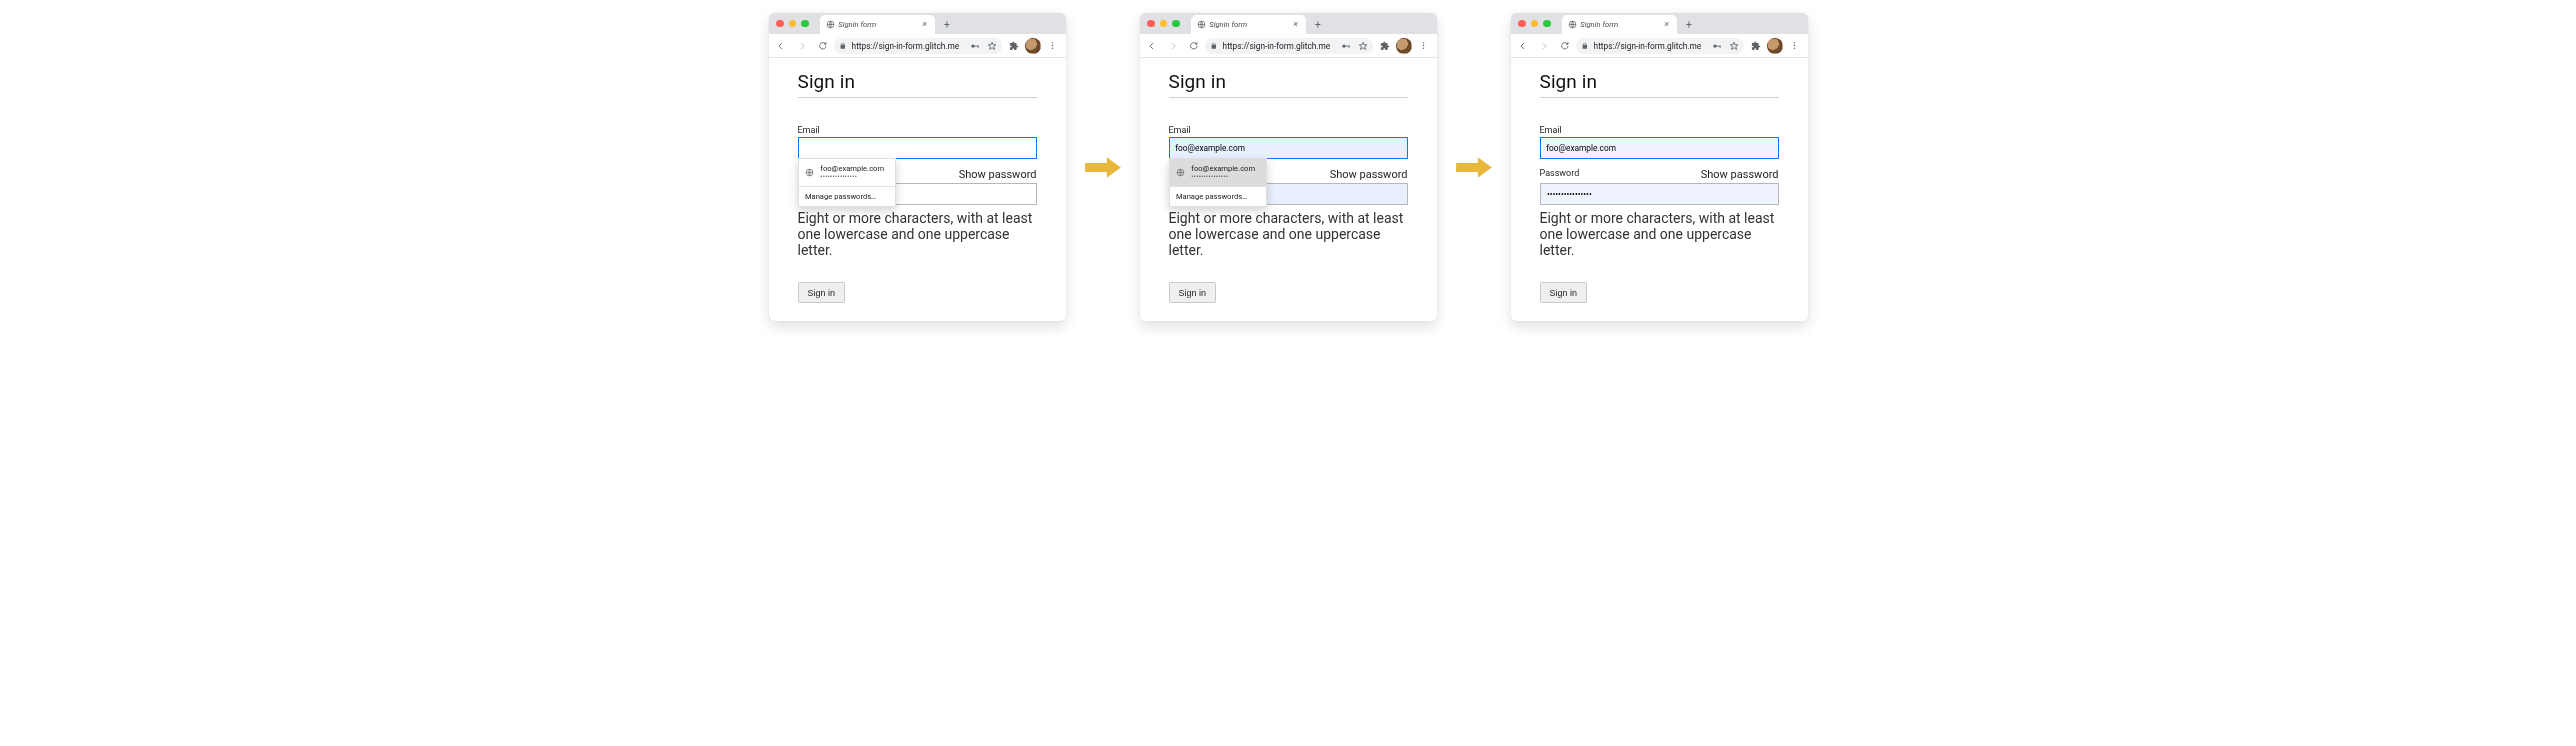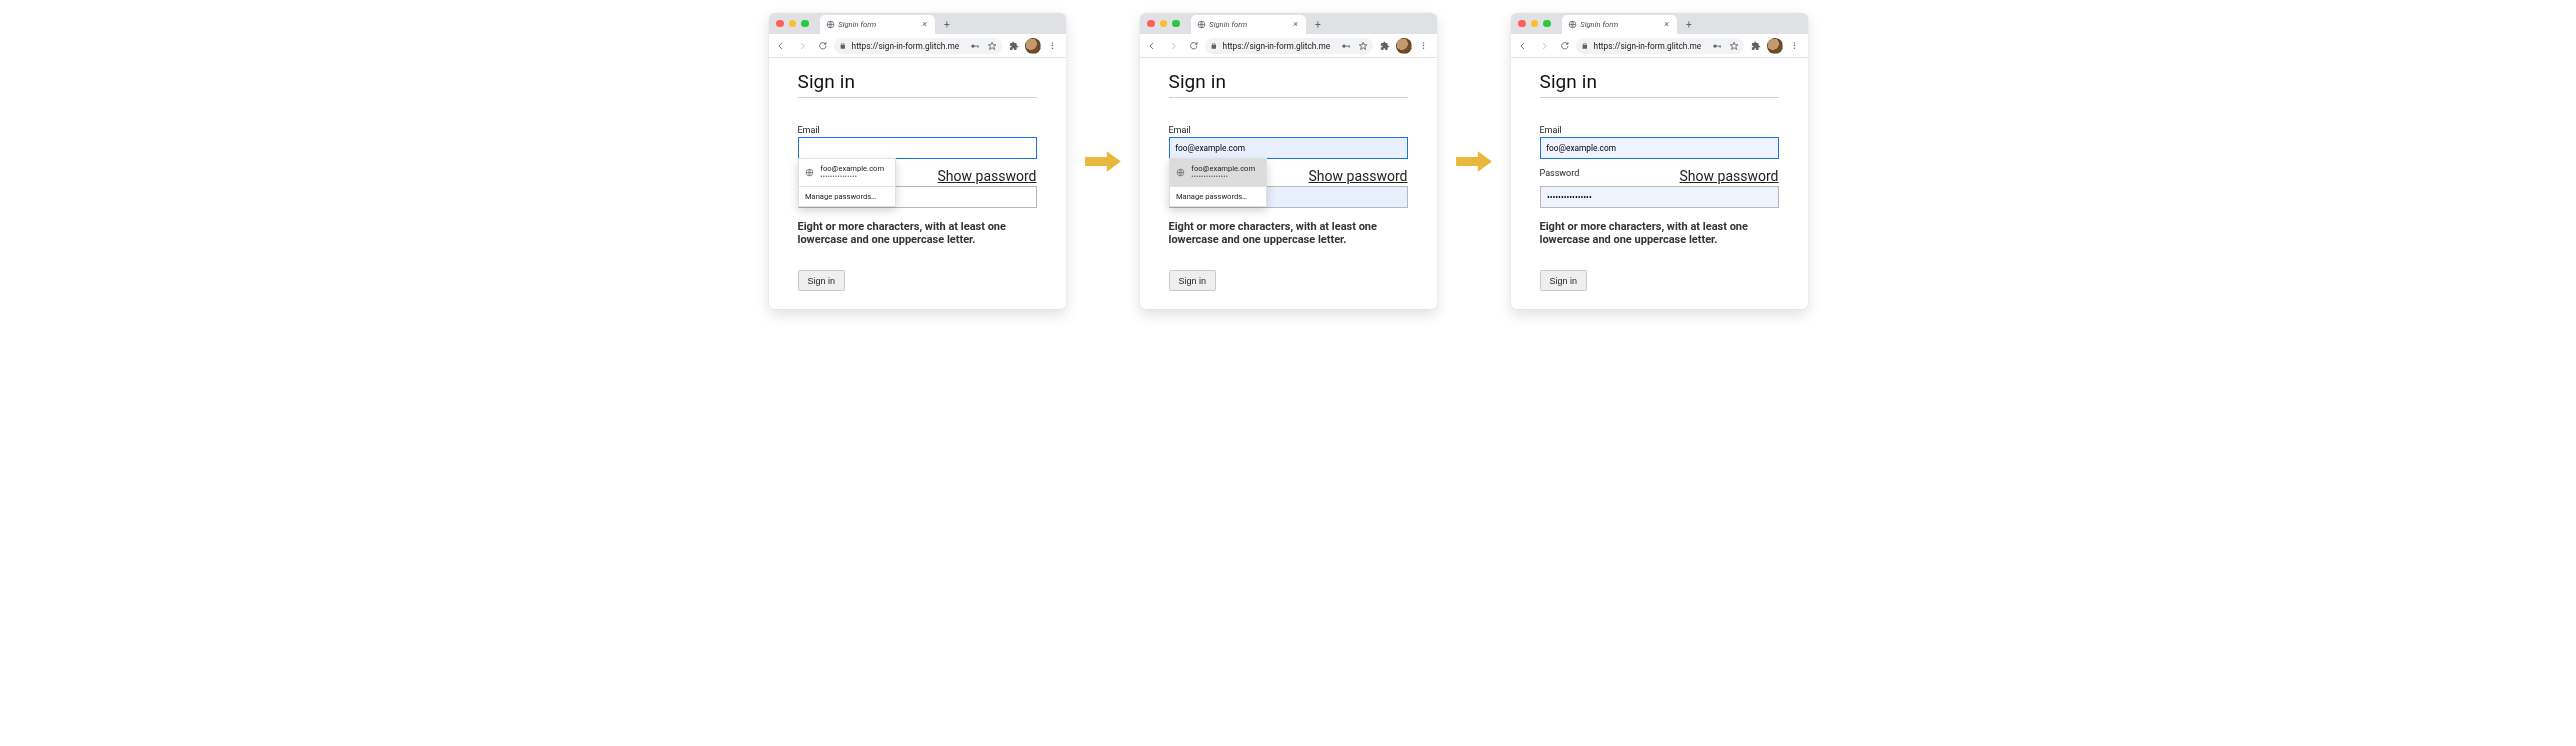--- a/index.html
+++ b/index.html
@@ -136,39 +136,39 @@
     letter-spacing: 0.1px;
   }
   .hr {
     border:none; border-top:0.6px solid #d0d0d0; margin:0 0 27px 0;
   }
   .field { margin-bottom: 9px; position:relative; }
   .label-row {
     display:flex; justify-content:space-between; 
     font-size:9px; color:#222; margin-bottom:2.5px;
   }
-  .label-row .right { font-size:14px; color:#222;text-decoration:underline; }
+  .label-row .right { font-size:11px; color:#222; }
   .input {
     width:100%; box-sizing:border-box;
     height:21.7px;
     padding: 3.8px 6.4px;
     font-size:8.3px;
     border:0.6px solid #b8b8b8;
     outline:none;
     background:#fff;
     font-family:inherit;
   }
   .input.focused {
     border:1.3px solid #1a73e8;
     padding:3.2px 5.7px;
   }
   .input.autofill { background:#e8f0fe; }
   .input.autofill-light { background:#eef3fd; }
   .helper {
-    font-size:11px; color:#333; margin-top:12px;font-weight:bold;
+    font-size:14px; color:#333; margin-top:5px;
   }
   .submit {
     margin-top: 15.3px;
     padding: 4.5px 9px;
     font-size:9px;
     background:#efefef;
     border:0.6px solid #c9c9c9;
     border-radius:1.3px;
     color:#222;
   }

